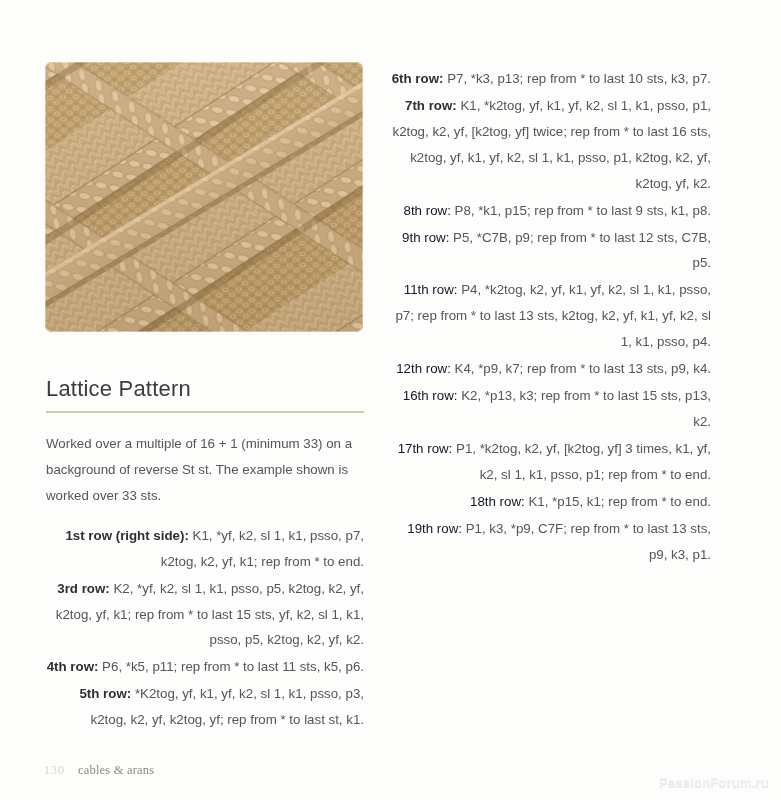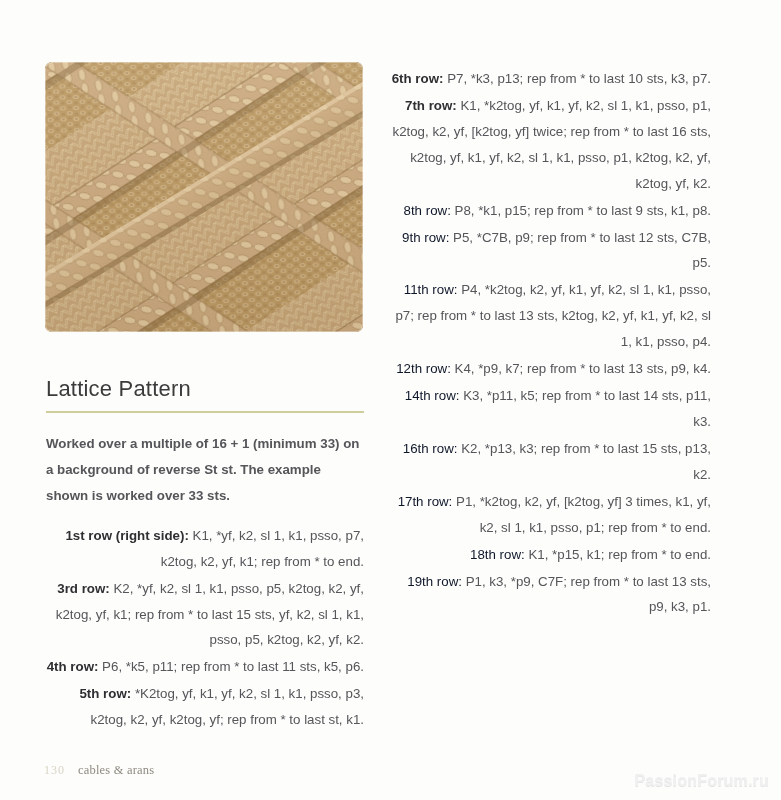--- a/index.html
+++ b/index.html
@@ -49,21 +49,20 @@
     height: 2px;
     background: #cfcf9e;
     width: 100%;
     margin-bottom: 18px;
   }
   .intro {
     font-size: 13.3px;
     line-height: 1.95;
     color: #55555a;
     margin: 0 0 14px 0;
-    font-weight: bold;
   }
   .rows-left { margin-top: 2px; }
 
   
   .right-col {
     position: absolute;
     left: 389px;
     top: 66px;
     width: 322px;
   }
@@ -97,21 +96,21 @@
   .footer-chapter {
     font-family: "Liberation Serif", serif;
     font-size: 12.5px;
     color: #8e8a80;
     letter-spacing: 0.2px;
   }
   .watermark {
     position: absolute;
     right: 12px;
     bottom: 10px;
-    font-size: 16px;
+    font-size: 13px;
     font-weight: 700;
     color: #f0f0f0;
     letter-spacing: 0.2px;
     text-shadow: 0 1px 0 #e4e4e4;
   }
 </style>
 </head>
 <body>
 
 <div class="page">
@@ -240,21 +239,20 @@
   </div>
 
   <div class="right-col">
     <div>
         <p class="row-line"><span class="row-label">6th row:</span><span> P7, *k3, p13; rep from * to last 10 sts, k3, p7.</span></p>
         <p class="row-line"><span class="row-label">7th row:</span><span> K1, *k2tog, yf, k1, yf, k2, sl 1, k1, psso, p1, k2tog, k2, yf, [k2tog, yf] twice; rep from * to last 16 sts, k2tog, yf, k1, yf, k2, sl 1, k1, psso, p1, k2tog, k2, yf, k2tog, yf, k2.</span></p>
         <p class="row-line"><span class="row-label plain">8th row:</span><span> P8, *k1, p15; rep from * to last 9 sts, k1, p8.</span></p>
         <p class="row-line"><span class="row-label plain">9th row:</span><span> P5, *C7B, p9; rep from * to last 12 sts, C7B, p5.</span></p>
         <p class="row-line"><span class="row-label plain">11th row:</span><span> P4, *k2tog, k2, yf, k1, yf, k2, sl 1, k1, psso, p7; rep from * to last 13 sts, k2tog, k2, yf, k1, yf, k2, sl 1, k1, psso, p4.</span></p>
         <p class="row-line"><span class="row-label plain">12th row:</span><span> K4, *p9, k7; rep from * to last 13 sts, p9, k4.</span></p>
-        <p class="row-line"><span class="row-label plain">14th row:</span><span> K3, *p11, k5; rep from * to last 14 sts, p11, k3.</span></p>
         <p class="row-line"><span class="row-label plain">16th row:</span><span> K2, *p13, k3; rep from * to last 15 sts, p13, k2.</span></p>
         <p class="row-line"><span class="row-label plain">17th row:</span><span> P1, *k2tog, k2, yf, [k2tog, yf] 3 times, k1, yf, k2, sl 1, k1, psso, p1; rep from * to end.</span></p>
         <p class="row-line"><span class="row-label plain">18th row:</span><span> K1, *p15, k1; rep from * to end.</span></p>
         <p class="row-line"><span class="row-label plain">19th row:</span><span> P1, k3, *p9, C7F; rep from * to last 13 sts, p9, k3, p1.</span></p>
       </div>
 
   </div>
 
   <div class="footer">
     <span class="page-number">130</span>

